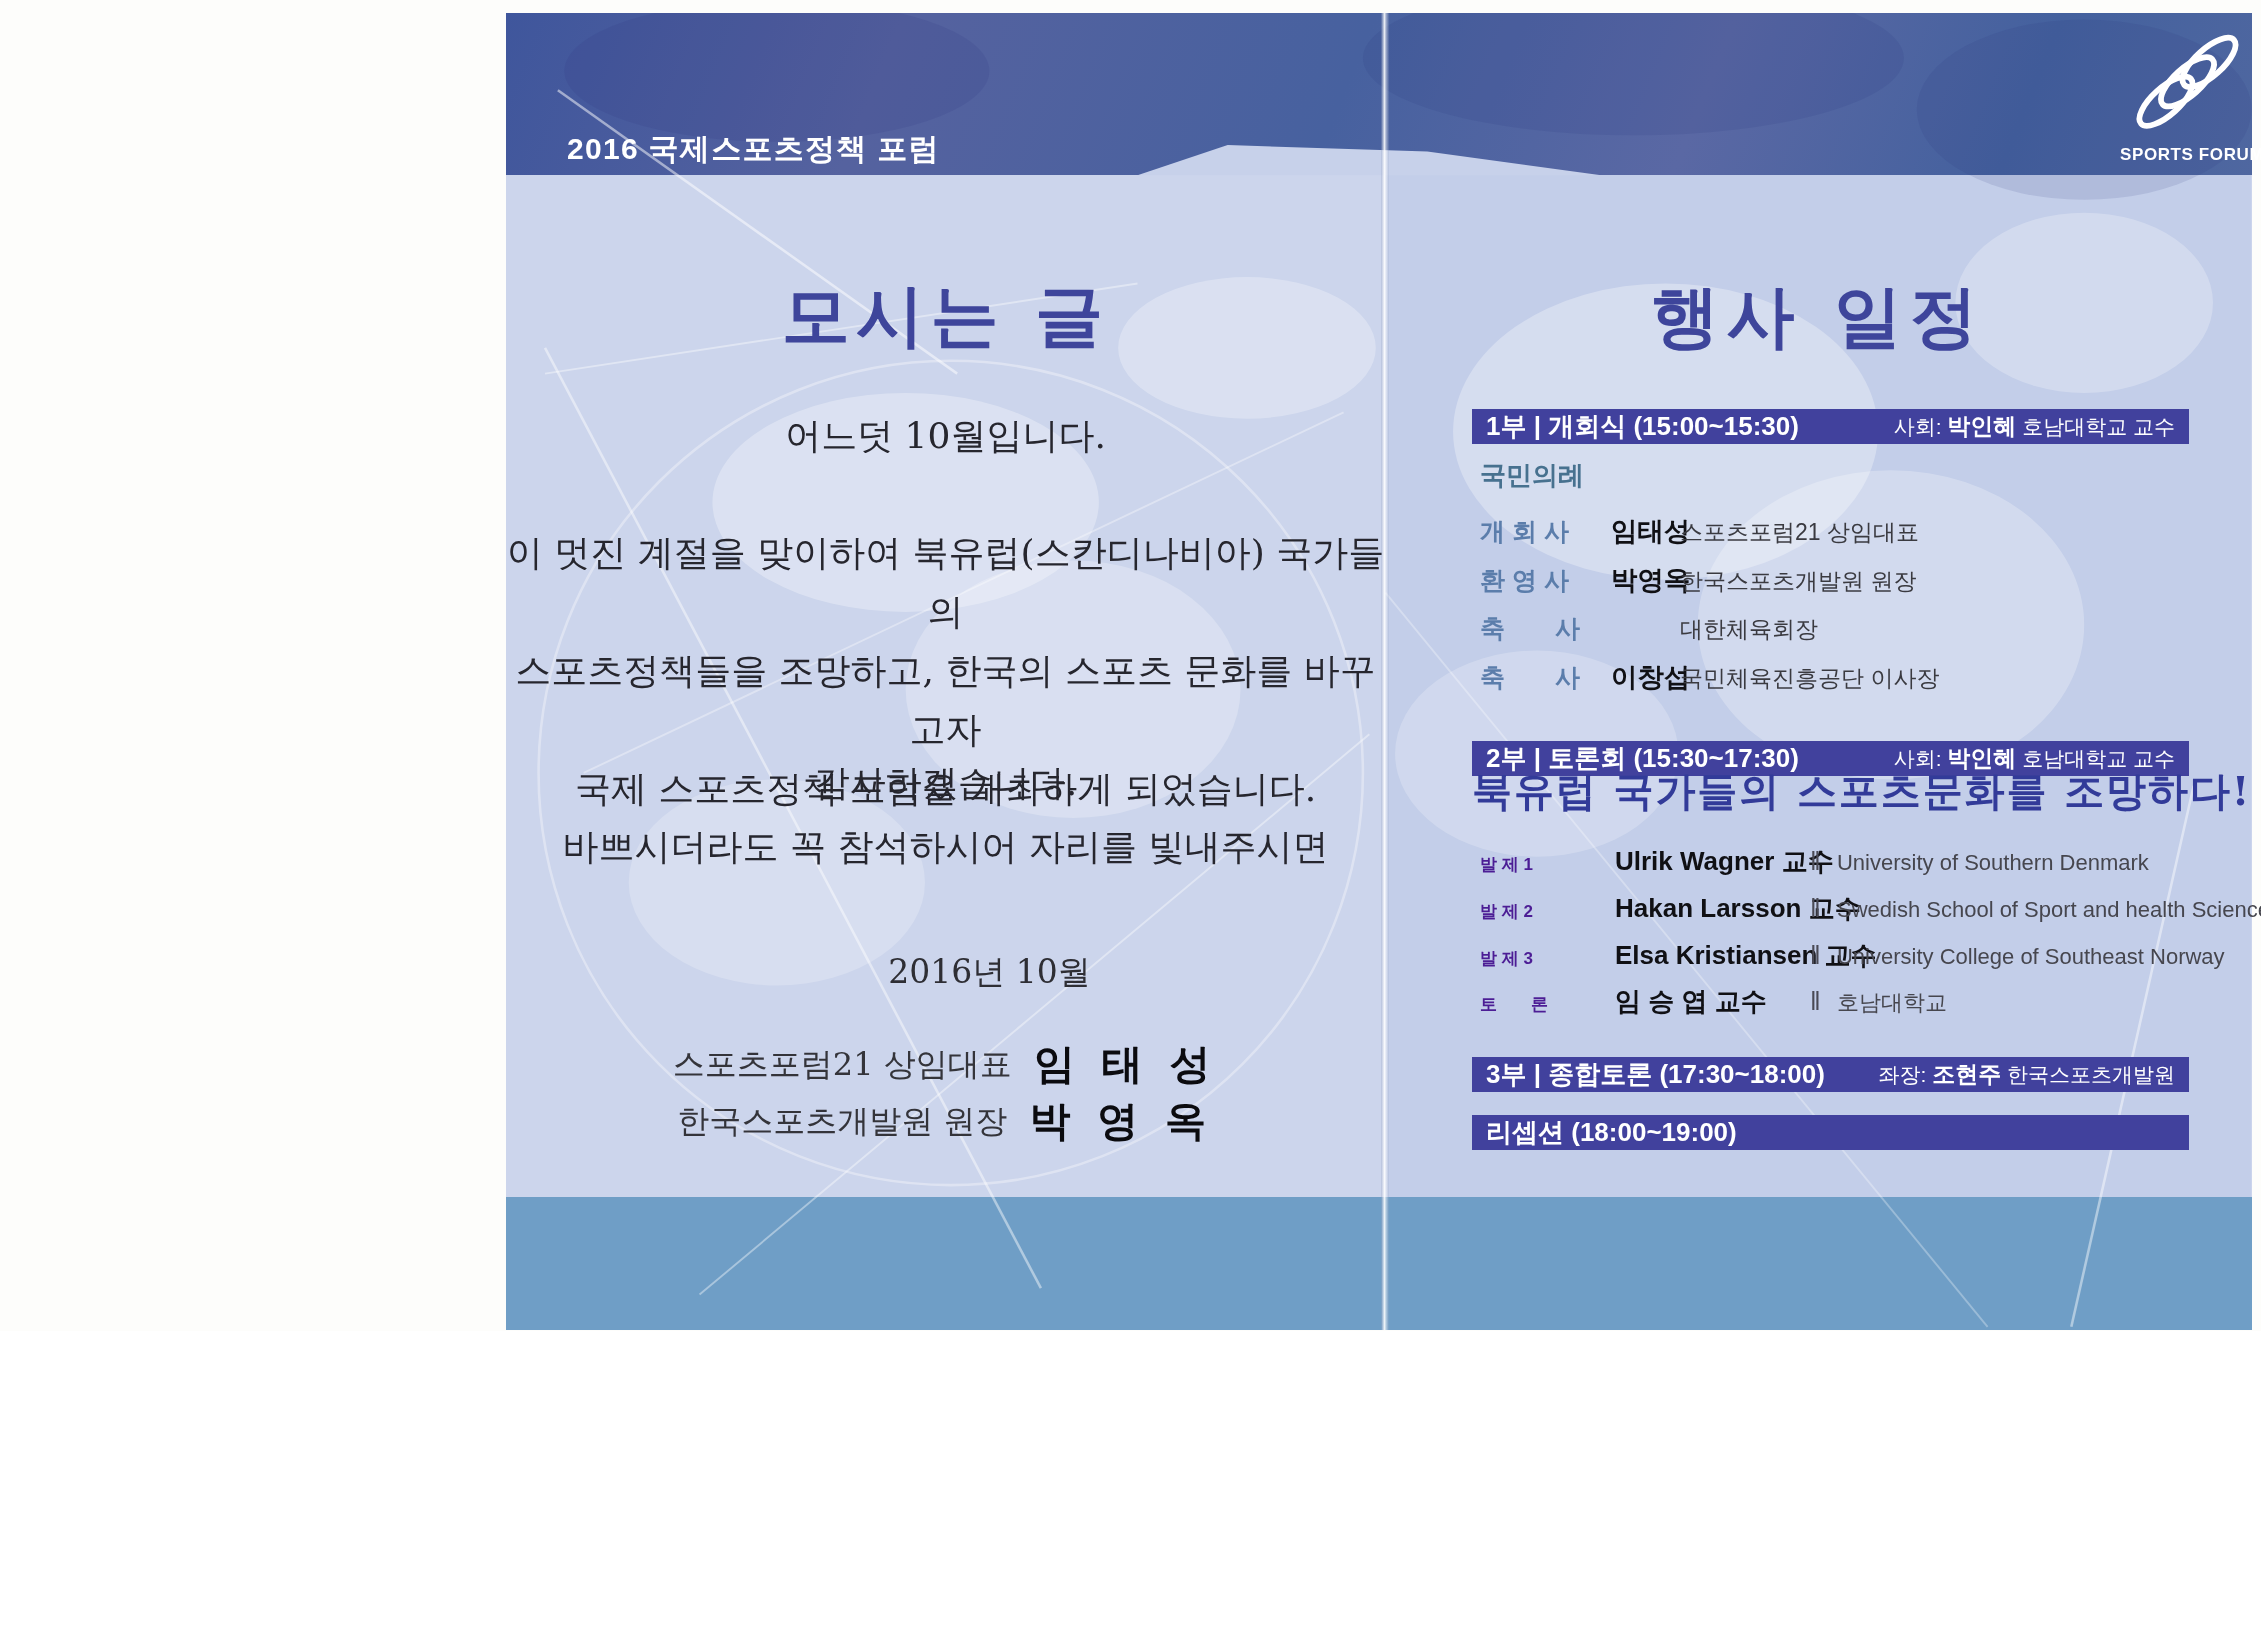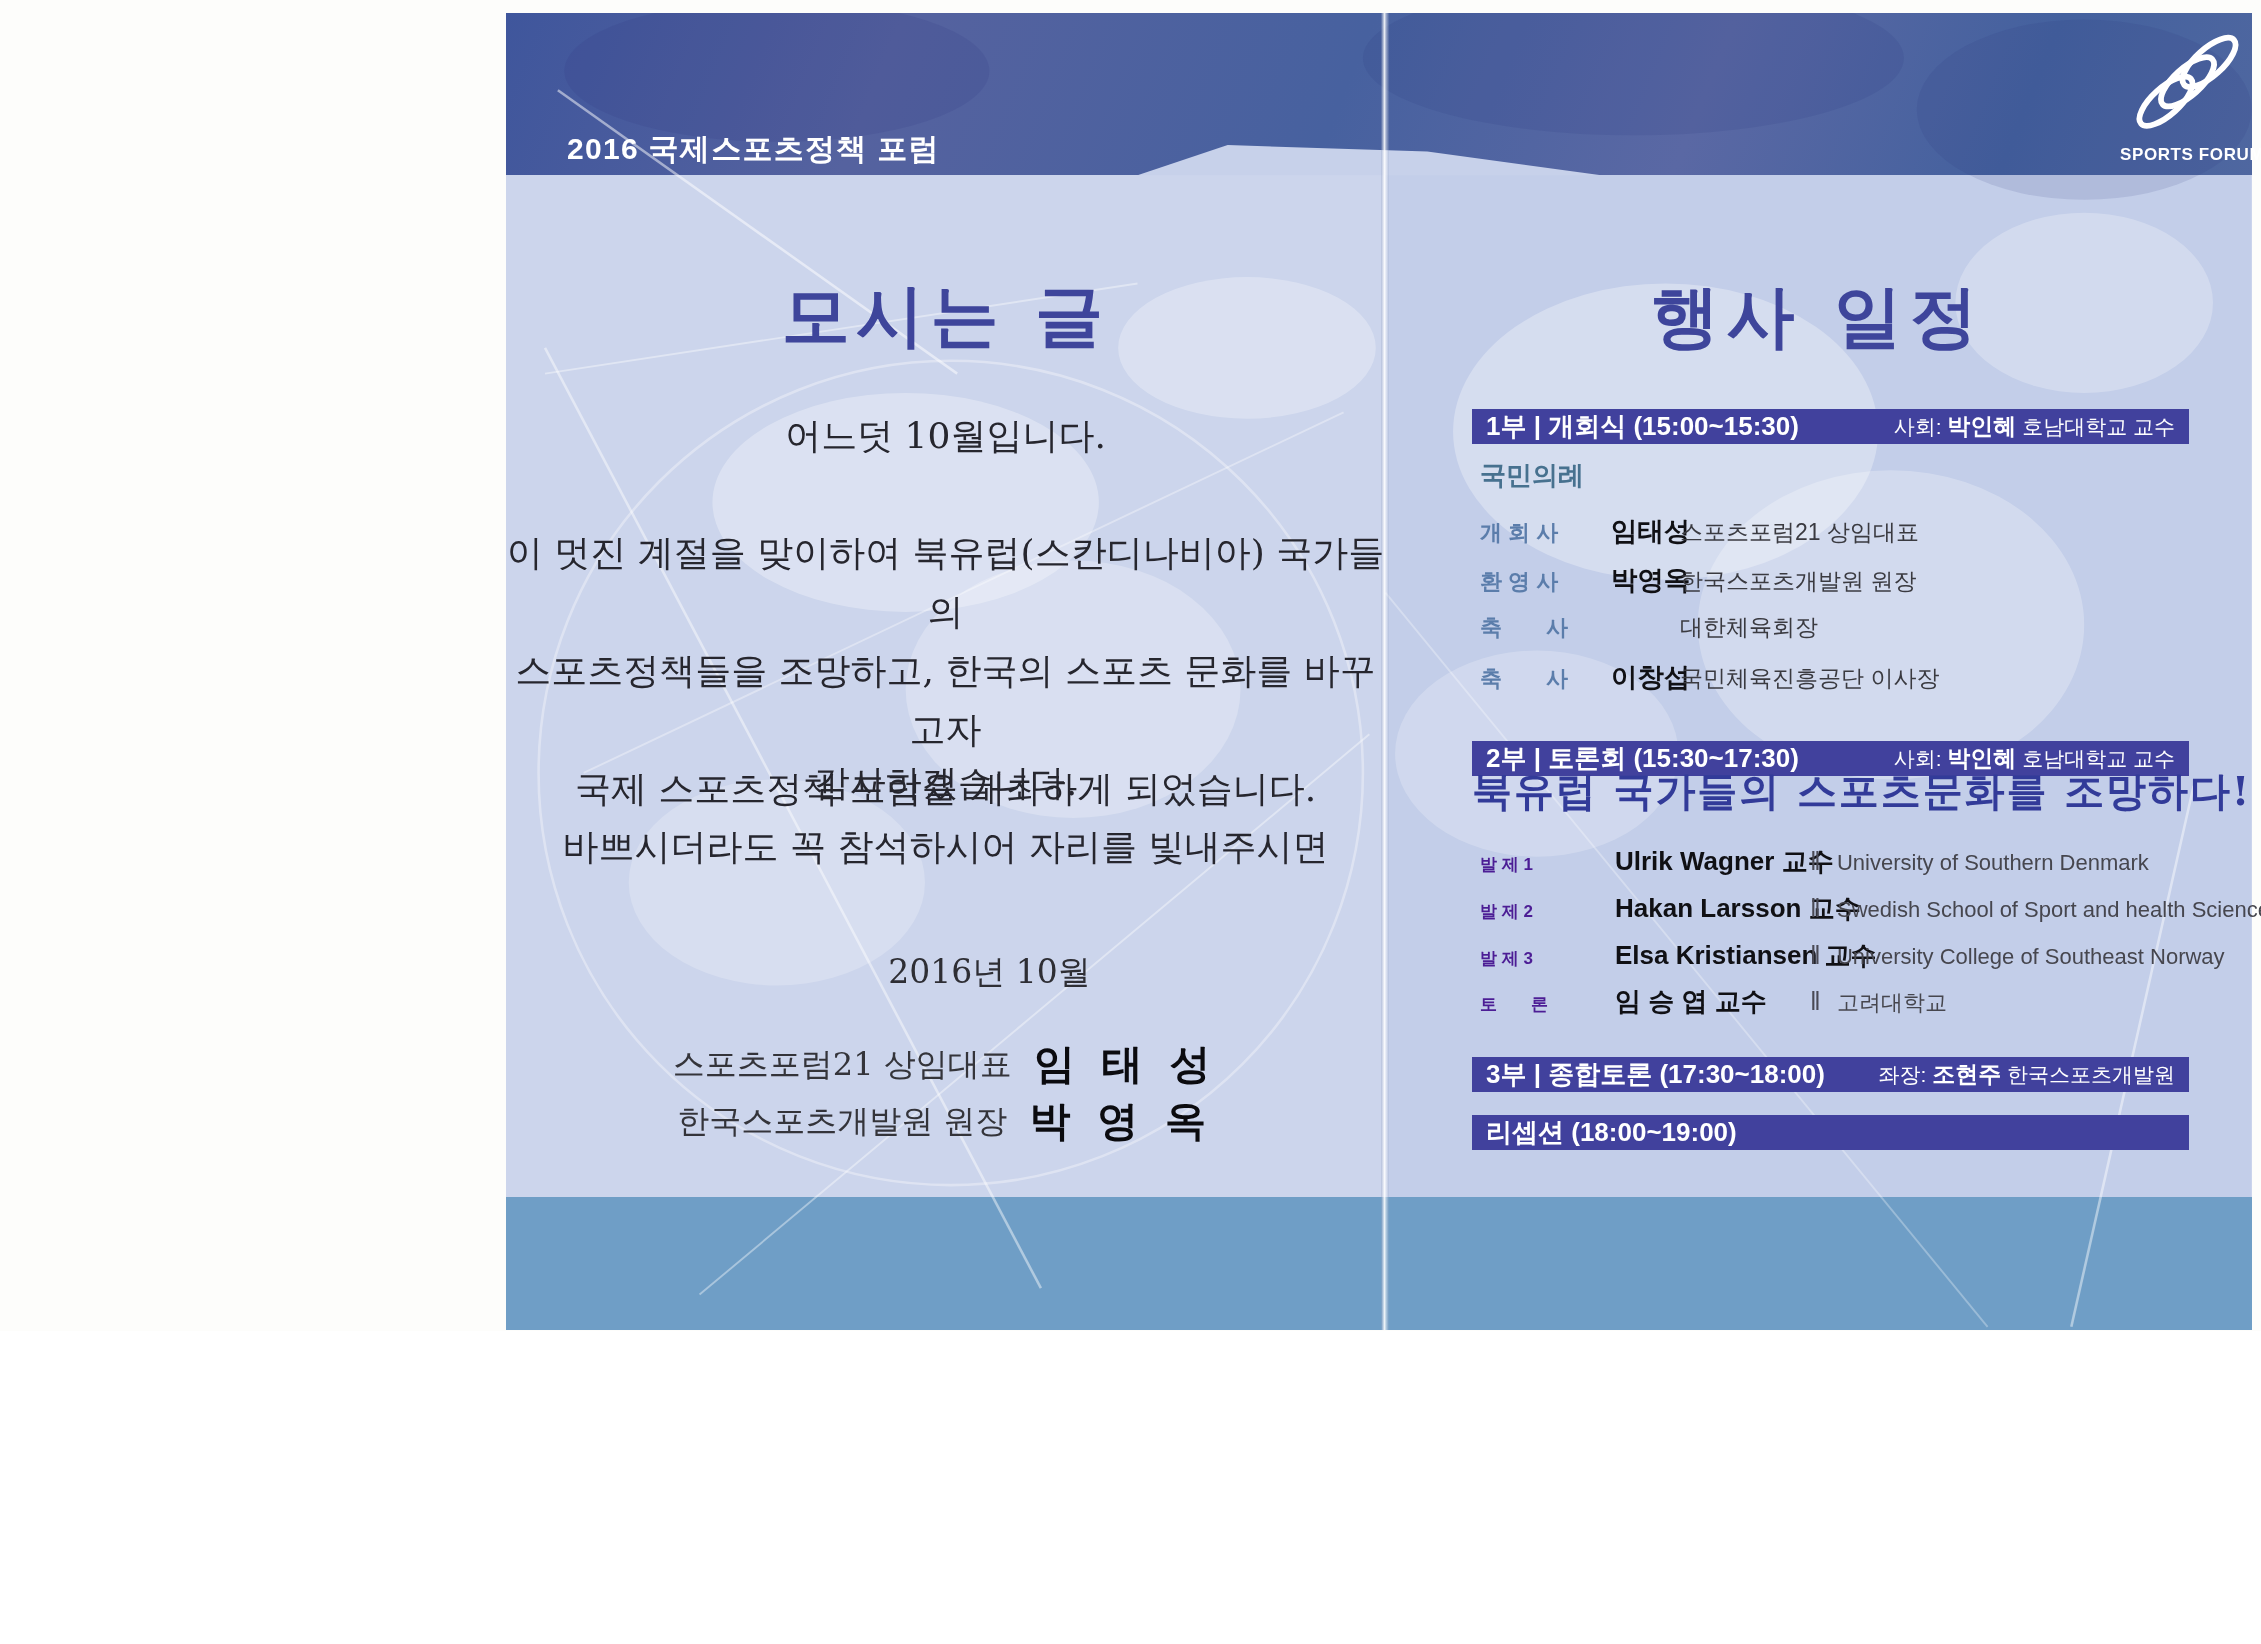--- a/index.html
+++ b/index.html
@@ -30,21 +30,21 @@
   .rp-title{position:absolute;left:879px;top:259px;width:866px;text-align:center;
         font-family:"DejaVu Serif",serif;font-size:68px;font-weight:bold;color:#3e459b;letter-spacing:7.7px;}
   .banner{position:absolute;left:966px;width:717px;height:35px;background:#41419d;color:#ffffff;
         display:flex;align-items:center;justify-content:space-between;padding:0 14px;box-sizing:border-box;}
   .banner-b1{top:396px;} .banner-b2{top:728px;text-align:right;} .banner-b3{top:1044px;} .banner-b4{top:1102px;justify-content:flex-start;}
   .banner-label{font-size:26px;font-weight:bold;white-space:nowrap;}
   .banner-host{font-size:21px;white-space:nowrap;}
   .banner-host b{font-size:23px;}
   .prelim{position:absolute;left:974px;top:445px;font-size:26px;font-weight:bold;color:#47718f;}
   .prow{position:absolute;left:974px;display:flex;align-items:baseline;white-space:nowrap;}
-  .prow-label{width:131px;font-size:22px;font-weight:bold;color:#5b7dab;}
+  .prow-label{width:131px;font-size:25px;font-weight:bold;color:#5b7dab;}
   .prow-name{width:69px;font-size:26.4px;font-weight:bold;color:#101014;}
   .prow-affil{font-size:23px;color:#3a3a40;}
   .r1a{top:501px;} .r1b{top:550px;} .r1c{top:599px;} .r1d{top:647px;}
   .subtitle{position:absolute;left:966px;top:751px;width:717px;text-align:center;
         font-family:"DejaVu Serif",serif;font-size:40px;font-weight:bold;color:#323b99;letter-spacing:1.9px;white-space:nowrap;}
   .prow2-label{width:135px;font-size:17px;font-weight:bold;color:#4c1d95;}
   .prow2-name{width:195px;font-size:26px;font-weight:bold;color:#101014;}
   .prow2-div{width:19.3px;font-size:26px;color:#4a4a55;margin-left:0;}
   .prow2-affil{font-size:22px;color:#46464e;margin-left:7.7px;}
   .r2a{top:831px;} .r2b{top:878px;} .r2c{top:925px;} .r2d{top:971px;}
@@ -190,21 +190,21 @@
     <div class="prow r2c">
       <span class="prow2-label">발 제 3</span>
       <span class="prow2-name">Elsa Kristiansen 교수</span>
       <span class="prow2-div">‖</span>
       <span class="prow2-affil">University College of Southeast Norway</span>
     </div>
     <div class="prow r2d">
       <span class="prow2-label">토　　론</span>
       <span class="prow2-name">임 승 엽 교수</span>
       <span class="prow2-div">‖</span>
-      <span class="prow2-affil">고려대학교</span>
+      <span class="prow2-affil">호남대학교</span>
     </div>
 
     <div class="banner banner-b3">
       <span class="banner-label">3부 | 종합토론 (17:30~18:00)</span>
       <span class="banner-host">
         <span>좌장:</span>
         <b>조현주</b>
         <span>한국스포츠개발원</span>
       </span>
     </div>

